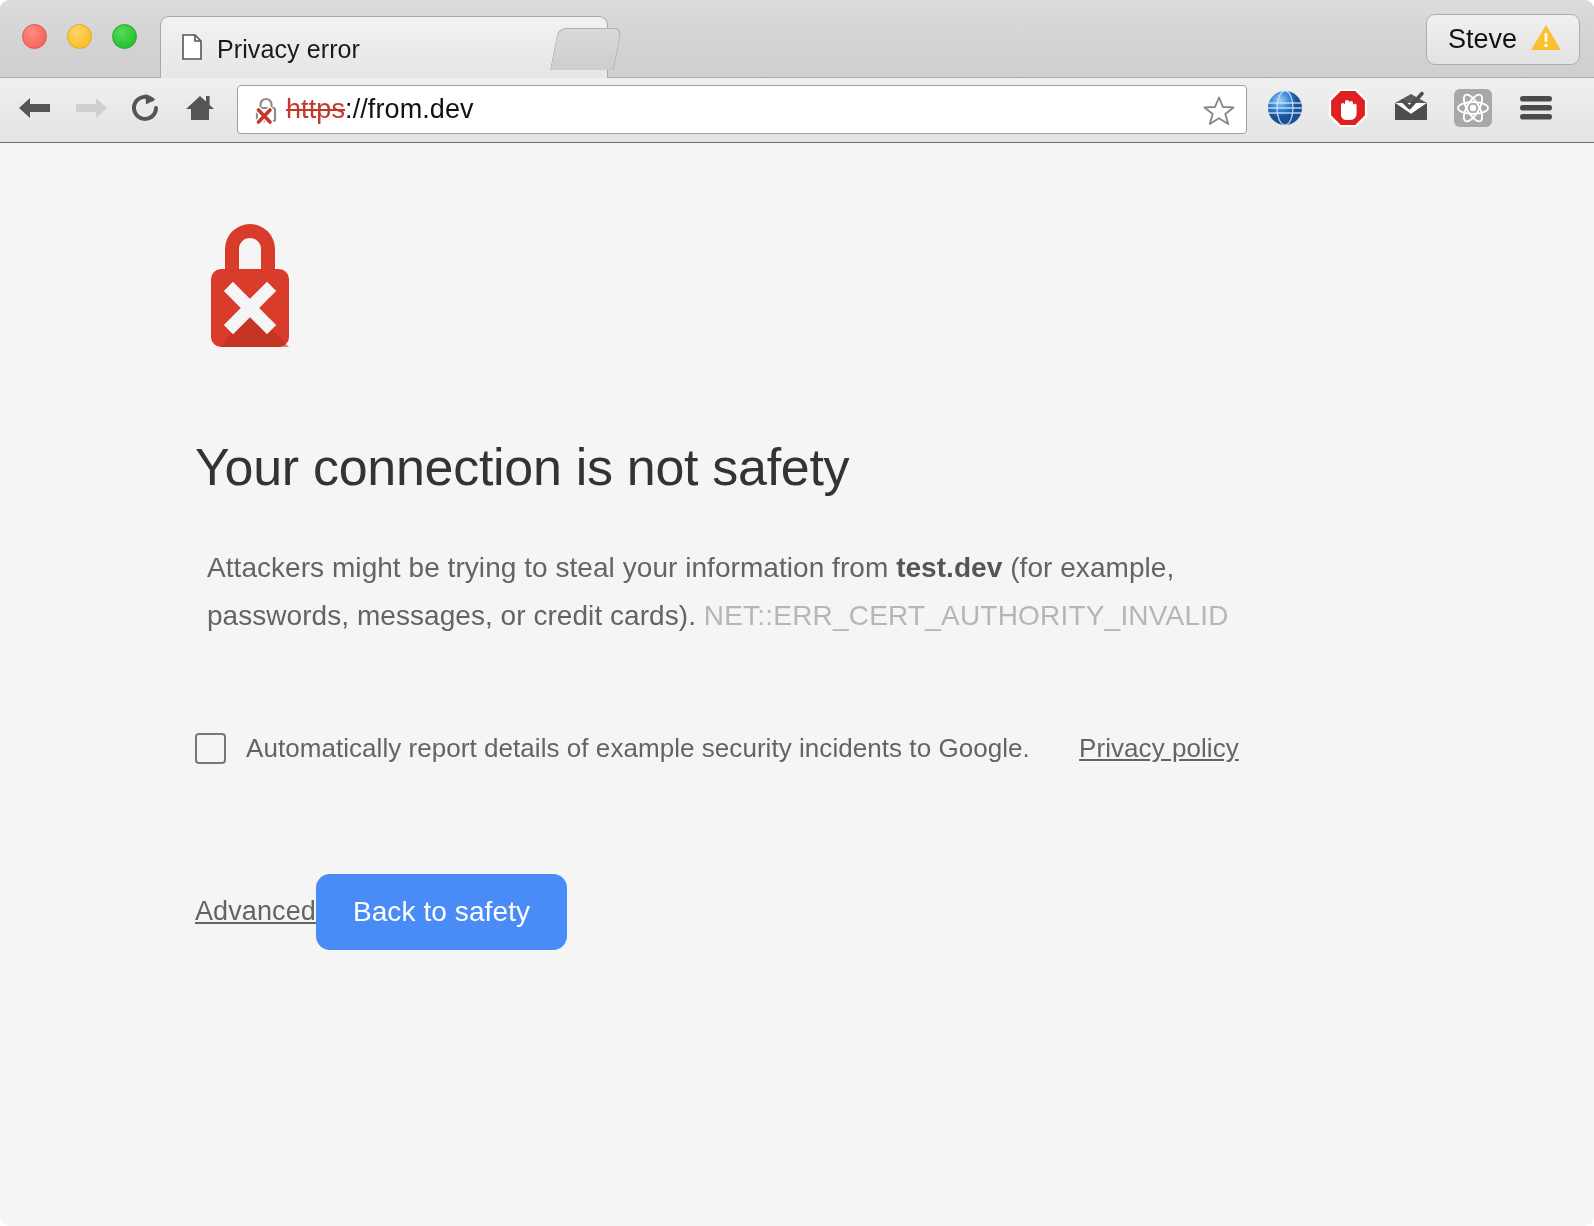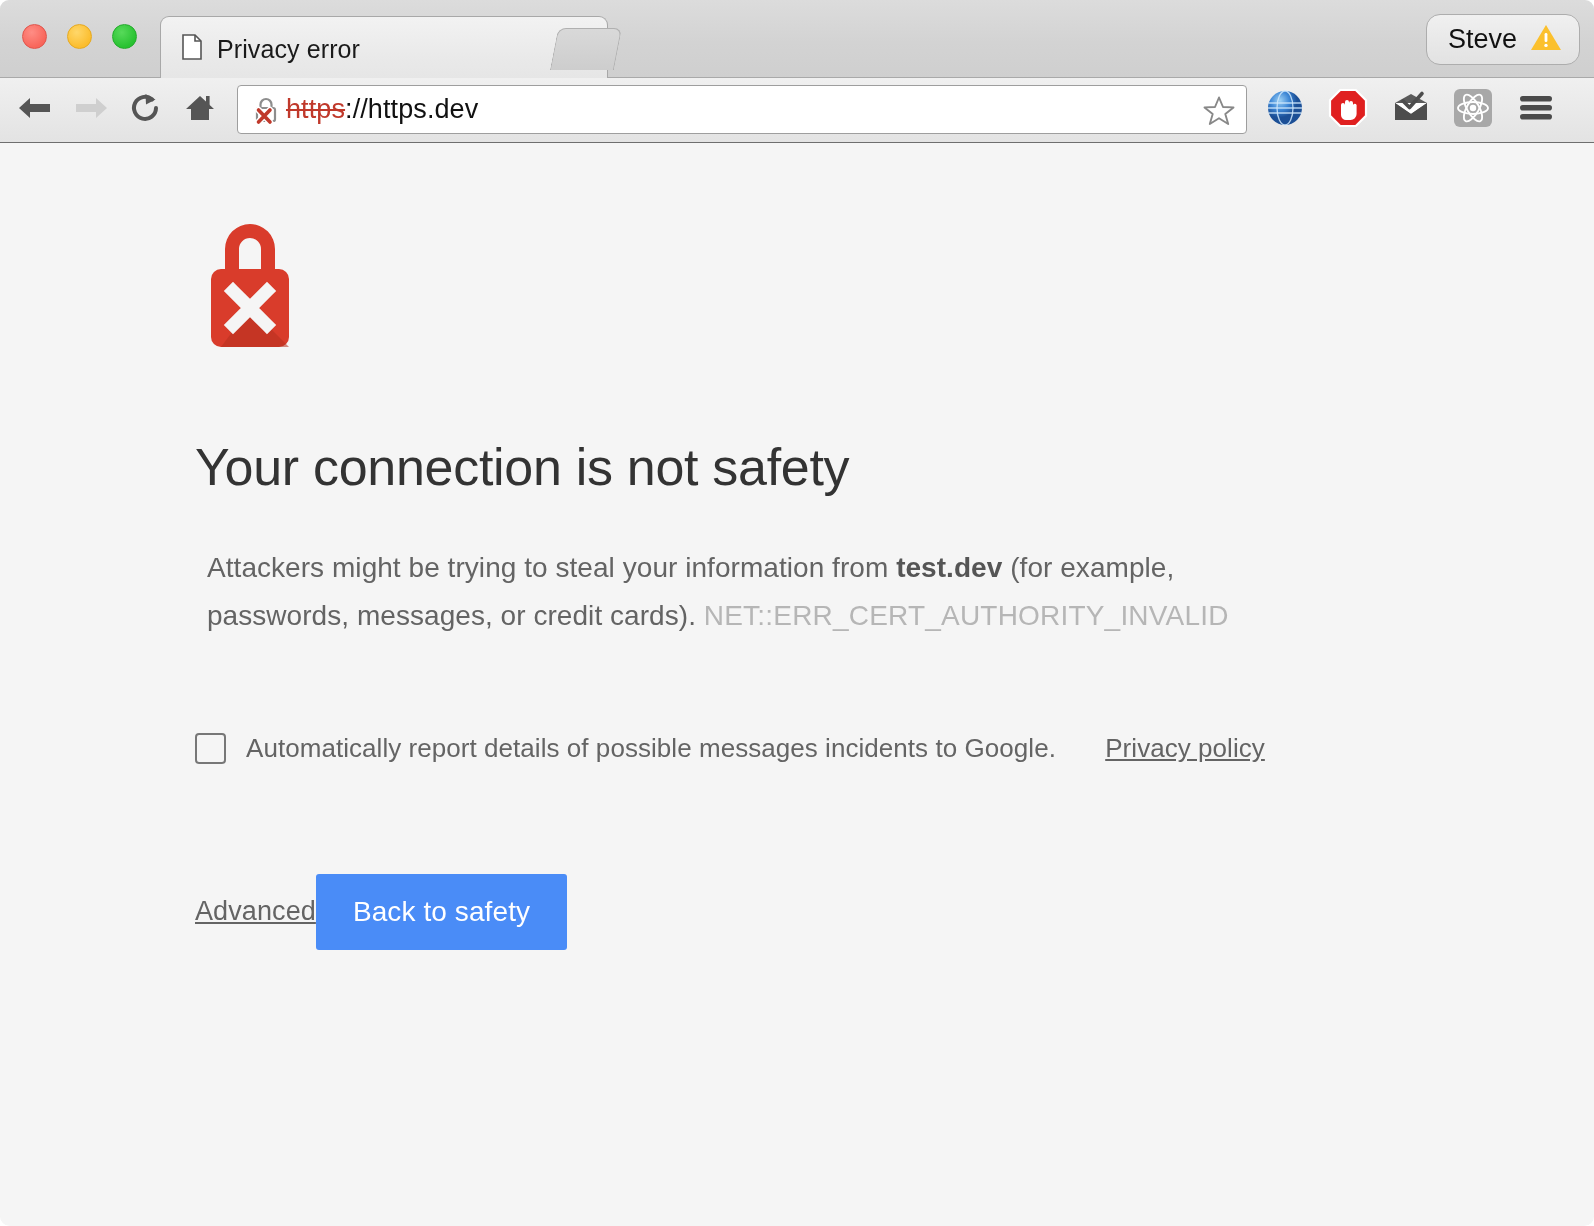--- a/index.html
+++ b/index.html
@@ -93,21 +93,21 @@
   .profile-btn {
     position: absolute;
     right: 14px; top: 14px;
     height: 51px;
     padding: 0 17px 0 21px;
     display: flex;
     align-items: center;
     gap: 13px;
     background: linear-gradient(to bottom, #f0f0f0, #e2e2e2);
     border: 1px solid #adadad;
-    border-radius: 14px;
+    border-radius: 9px;
     box-sizing: border-box;
   }
   .profile-name {
     font-size: 27px;
     color: #111;
     line-height: 1;
   }
 
   
   .toolbar {
@@ -250,21 +250,21 @@
     color: #646464;
     text-decoration: underline;
     letter-spacing: 0.1px;
   }
   .primary-btn {
     background: #4a8cf7;
     color: #ffffff;
     font-size: 28px;
     font-family: "Liberation Sans", sans-serif;
     border: none;
-    border-radius: 3px;
+    border-radius: 14px;
     padding: 24px 37px;
     letter-spacing: 0.1px;
     line-height: 1;
   }
 </style>
 </head>
 <body>
 
 <div class="window">
 
@@ -343,21 +343,21 @@
 
     <div class="omnibox">
       <span class="sec-icon">
         <svg width="30" height="30" viewBox="0 0 30 30">
           <path d="M9.5 13 V9.5 a5.5 5.5 0 0 1 11 0 V13" fill="none" stroke="#8d8d8d" stroke-width="2.2"></path>
           <rect x="6" y="13" width="18" height="13" rx="1.8" fill="none" stroke="#8d8d8d" stroke-width="2.2"></rect>
           <path d="M7.5 15 L19 27 M19 15 L7.5 27" stroke="#fff" stroke-width="6.5" stroke-linecap="round"></path>
           <path d="M7.5 15 L19 27 M19 15 L7.5 27" stroke="#c0392b" stroke-width="3.6" stroke-linecap="round"></path>
         </svg>
       </span>
-      <span class="url-text"><span class="url-scheme">https</span><span>://https.dev</span></span>
+      <span class="url-text"><span class="url-scheme">https</span><span>://from.dev</span></span>
       <span class="star-btn">
         <svg width="32" height="31" viewBox="0 0 32 31">
           <path d="M16 2.5 L20 12 L30.5 12.4 L22.3 19 L25.2 29 L16 23.2 L6.8 29 L9.7 19 L1.5 12.4 L12 12 Z" fill="none" stroke="#888" stroke-width="1.9" stroke-linejoin="round"></path>
         </svg>
       </span>
     </div>
 
     <div class="ext ext-1">
       <span>
         <svg width="42" height="42" viewBox="0 0 42 42">
@@ -429,21 +429,21 @@
           <path d="M38 78 L72 112 M72 78 L38 112" stroke="#f5f5f5" stroke-width="13" stroke-linecap="square"></path>
         </svg>
       </div>
 
       <h1 class="headline">Your connection is not safety</h1>
 
       <p class="body-text"><span>Attackers might be trying to steal your information from </span><b>test.dev</b><span> (for example, passwords, messages, or credit cards). </span><span class="errcode">NET::ERR_CERT_AUTHORITY_INVALID</span></p>
 
       <div class="optin">
         <div class="checkbox"></div>
-        <div class="optin-label"><span>Automatically report details of possible messages incidents to Google. </span><a class="link" href="#">Privacy policy</a></div>
+        <div class="optin-label"><span>Automatically report details of example security incidents to Google. </span><a class="link" href="#">Privacy policy</a></div>
       </div>
 
       <div class="actions">
         <a class="advanced-link" href="#">Advanced</a>
         <button class="primary-btn">Back to safety</button>
       </div>
 
     </div>
   </div>
 </div>

